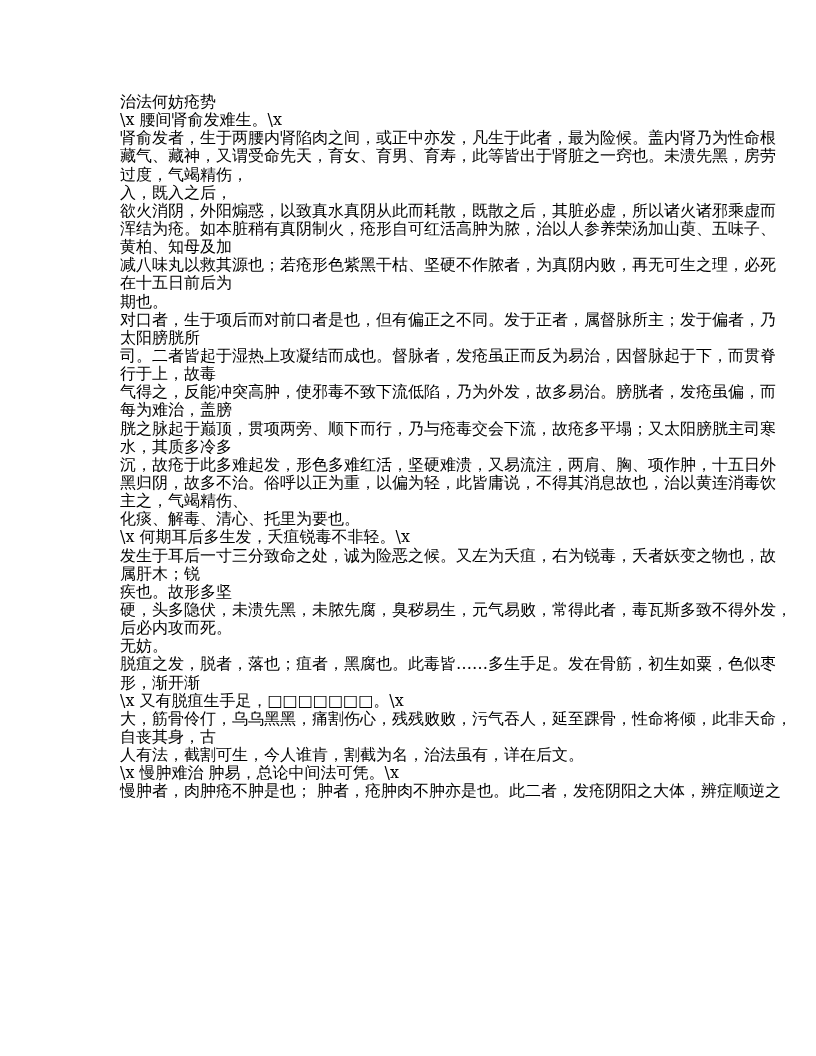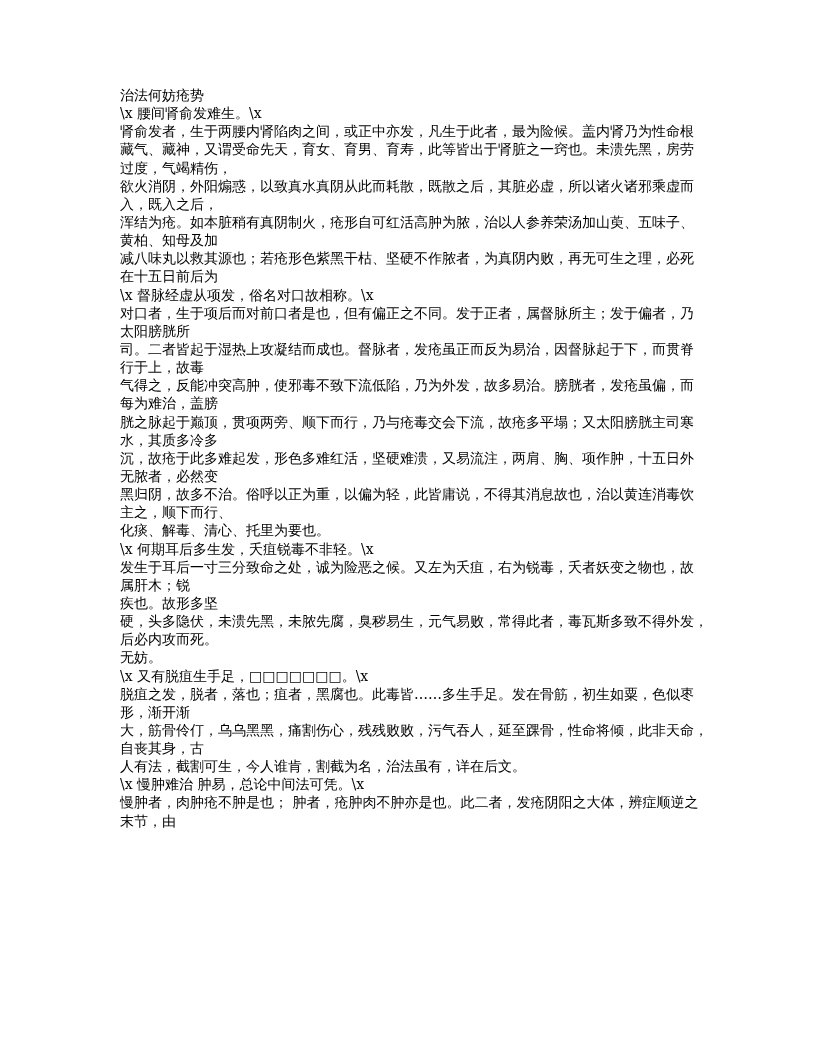--- a/index.html
+++ b/index.html
@@ -17,24 +17,24 @@
       position: absolute;
       left: 0;
       top: 0;
       width: 816px;
       height: 1056px;
       background: #ffffff;
     }
     .text-block {
       position: absolute;
       left: 120px;
-      top: 86px;
+      top: 93px;
       width: 590px;
       font-family: "DejaVu Serif", "Liberation Serif", serif;
-      font-size: 14px;
+      font-size: 16px;
       line-height: 18.15px;
       color: #000000;
     }
     .para { margin: 0; padding: 0; }
     .line {
       display: block;
       white-space: nowrap;
       height: 18.15px;
       overflow: visible;
     }
@@ -51,57 +51,56 @@
         <span class="line">\x 腰间肾俞发难生。\x</span>
       </div>
       <div class="para">
         <span class="line">肾俞发者，生于两腰内肾陷肉之间，或正中亦发，凡生于此者，最为险候。盖内肾乃为性命根</span>
       </div>
       <div class="para">
         <span class="line">藏气、藏神，又谓受命先天，育女、育男、育寿，此等皆出于肾脏之一窍也。未溃先黑，房劳</span>
         <span class="line">过度，气竭精伤，</span>
       </div>
       <div class="para">
+        <span class="line">入，既入之后，</span>
         <span class="line">欲火消阴，外阳煽惑，以致真水真阴从此而耗散，既散之后，其脏必虚，所以诸火诸邪乘虚而</span>
-        <span class="line">入，既入之后，</span>
       </div>
       <div class="para">
         <span class="line">浑结为疮。如本脏稍有真阴制火，疮形自可红活高肿为脓，治以人参养荣汤加山萸、五味子、</span>
         <span class="line">黄柏、知母及加</span>
       </div>
       <div class="para">
         <span class="line">减八味丸以救其源也；若疮形色紫黑干枯、坚硬不作脓者，为真阴内败，再无可生之理，必死</span>
         <span class="line">在十五日前后为</span>
       </div>
       <div class="para">
-        <span class="line">\x 督脉经虚从项发，俗名对口故相称。\x</span>
+        <span class="line">期也。</span>
       </div>
       <div class="para">
         <span class="line">对口者，生于项后而对前口者是也，但有偏正之不同。发于正者，属督脉所主；发于偏者，乃</span>
         <span class="line">太阳膀胱所</span>
       </div>
       <div class="para">
         <span class="line">司。二者皆起于湿热上攻凝结而成也。督脉者，发疮虽正而反为易治，因督脉起于下，而贯脊</span>
         <span class="line">行于上，故毒</span>
       </div>
       <div class="para">
         <span class="line">气得之，反能冲突高肿，使邪毒不致下流低陷，乃为外发，故多易治。膀胱者，发疮虽偏，而</span>
         <span class="line">每为难治，盖膀</span>
       </div>
       <div class="para">
         <span class="line">胱之脉起于巅顶，贯项两旁、顺下而行，乃与疮毒交会下流，故疮多平塌；又太阳膀胱主司寒</span>
         <span class="line">水，其质多冷多</span>
       </div>
       <div class="para">
         <span class="line">沉，故疮于此多难起发，形色多难红活，坚硬难溃，又易流注，两肩、胸、项作肿，十五日外</span>
-        <span class="line">无脓者，必然变</span>
       </div>
       <div class="para">
         <span class="line">黑归阴，故多不治。俗呼以正为重，以偏为轻，此皆庸说，不得其消息故也，治以黄连消毒饮</span>
-        <span class="line">主之，顺下而行、</span>
+        <span class="line">主之，气竭精伤、</span>
       </div>
       <div class="para">
         <span class="line">化痰、解毒、清心、托里为要也。</span>
       </div>
       <div class="para">
         <span class="line">\x 何期耳后多生发，夭疽锐毒不非轻。\x</span>
       </div>
       <div class="para">
         <span class="line">发生于耳后一寸三分致命之处，诚为险恶之候。又左为夭疽，右为锐毒，夭者妖变之物也，故</span>
         <span class="line">属肝木；锐</span>
@@ -110,34 +109,33 @@
         <span class="line">疾也。故形多坚</span>
       </div>
       <div class="para">
         <span class="line">硬，头多隐伏，未溃先黑，未脓先腐，臭秽易生，元气易败，常得此者，毒瓦斯多致不得外发，</span>
         <span class="line">后必内攻而死。</span>
       </div>
       <div class="para">
         <span class="line">无妨。</span>
       </div>
       <div class="para">
-        <span class="line">\x 又有脱疽生手足，□□□□□□□。\x</span>
+        <span class="line">脱疽之发，脱者，落也；疽者，黑腐也。此毒皆……多生手足。发在骨筋，初生如粟，色似枣</span>
+        <span class="line">形，渐开渐</span>
       </div>
       <div class="para">
-        <span class="line">脱疽之发，脱者，落也；疽者，黑腐也。此毒皆……多生手足。发在骨筋，初生如粟，色似枣</span>
-        <span class="line">形，渐开渐</span>
+        <span class="line">\x 又有脱疽生手足，□□□□□□□。\x</span>
       </div>
       <div class="para">
         <span class="line">大，筋骨伶仃，乌乌黑黑，痛割伤心，残残败败，污气吞人，延至踝骨，性命将倾，此非天命，</span>
         <span class="line">自丧其身，古</span>
       </div>
       <div class="para">
         <span class="line">人有法，截割可生，今人谁肯，割截为名，治法虽有，详在后文。</span>
       </div>
       <div class="para">
         <span class="line">\x 慢肿难治 肿易，总论中间法可凭。\x</span>
       </div>
       <div class="para">
         <span class="line">慢肿者，肉肿疮不肿是也； 肿者，疮肿肉不肿亦是也。此二者，发疮阴阳之大体，辨症顺逆之</span>
-        <span class="line">末节，由</span>
       </div>
     </div>
 </div>
 
 </body></html>

